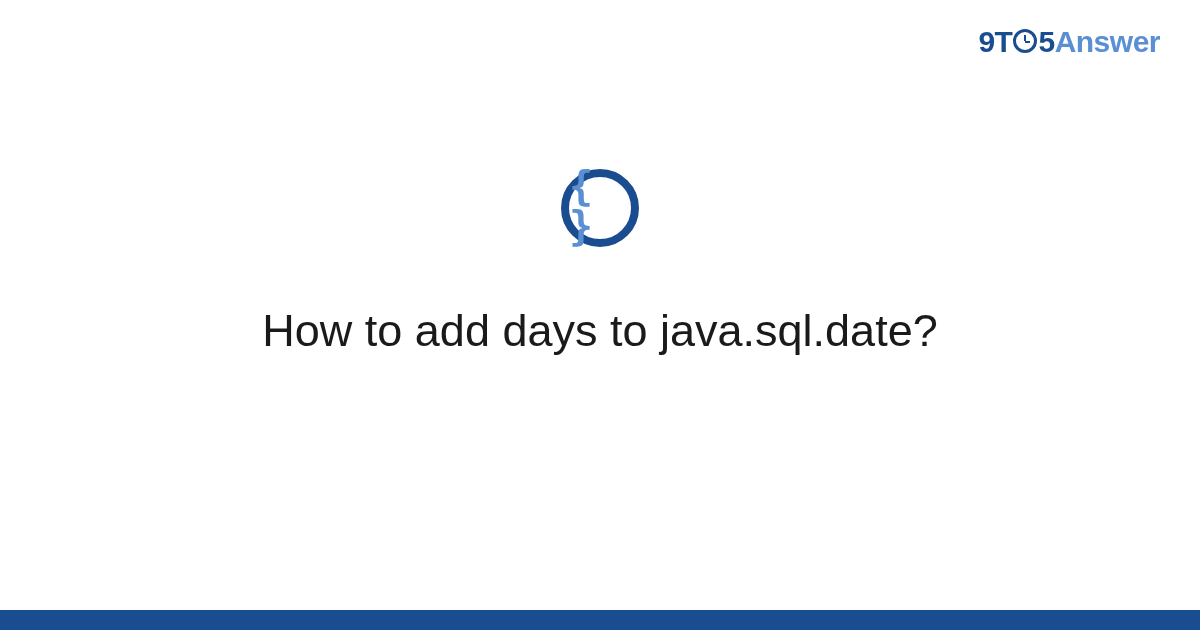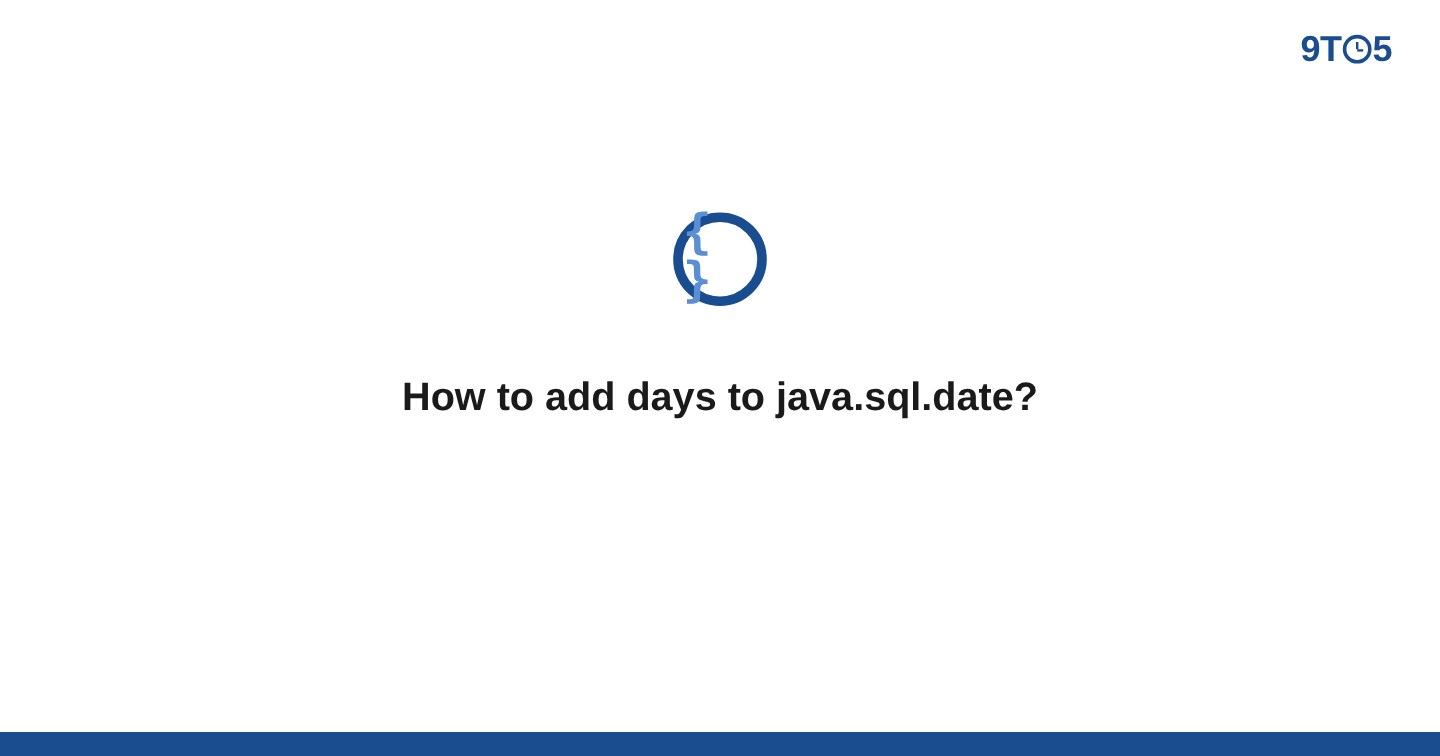--- a/index.html
+++ b/index.html
@@ -90,22 +90,22 @@
     .braces {
       font-size: 40px;
       font-weight: bold;
       color: #5a8fd4;
       font-family: 'Consolas', 'Monaco', monospace;
       letter-spacing: -2px;
       line-height: 1;
       margin-top: -4px;
     }
     .question-title {
-      font-size: 33px;
-      font-weight: bold;
+      font-size: 45px;
+      font-weight: normal;
       color: #1a1a1a;
       text-align: center;
       padding: 0 60px;
       line-height: 1.3;
     }
     .footer-bar {
       position: absolute;
       bottom: 0;
       left: 0;
       width: 100%;
@@ -115,20 +115,21 @@
   </style>
 </head>
 <body>
 
 <div class="logo-area">
   <div class="logo">
     <span class="nine">9</span>
       <span class="t">T</span>
       <span class="clock-o"></span>
       <span class="five">5</span>
+      <span class="answer">Answer</span>
   </div>
 </div>
 
 <div class="content">
   <div class="icon-circle">
     <span class="braces">{ }</span>
   </div>
   <h1 class="question-title">How to add days to java.sql.date?</h1>
 </div>
 

